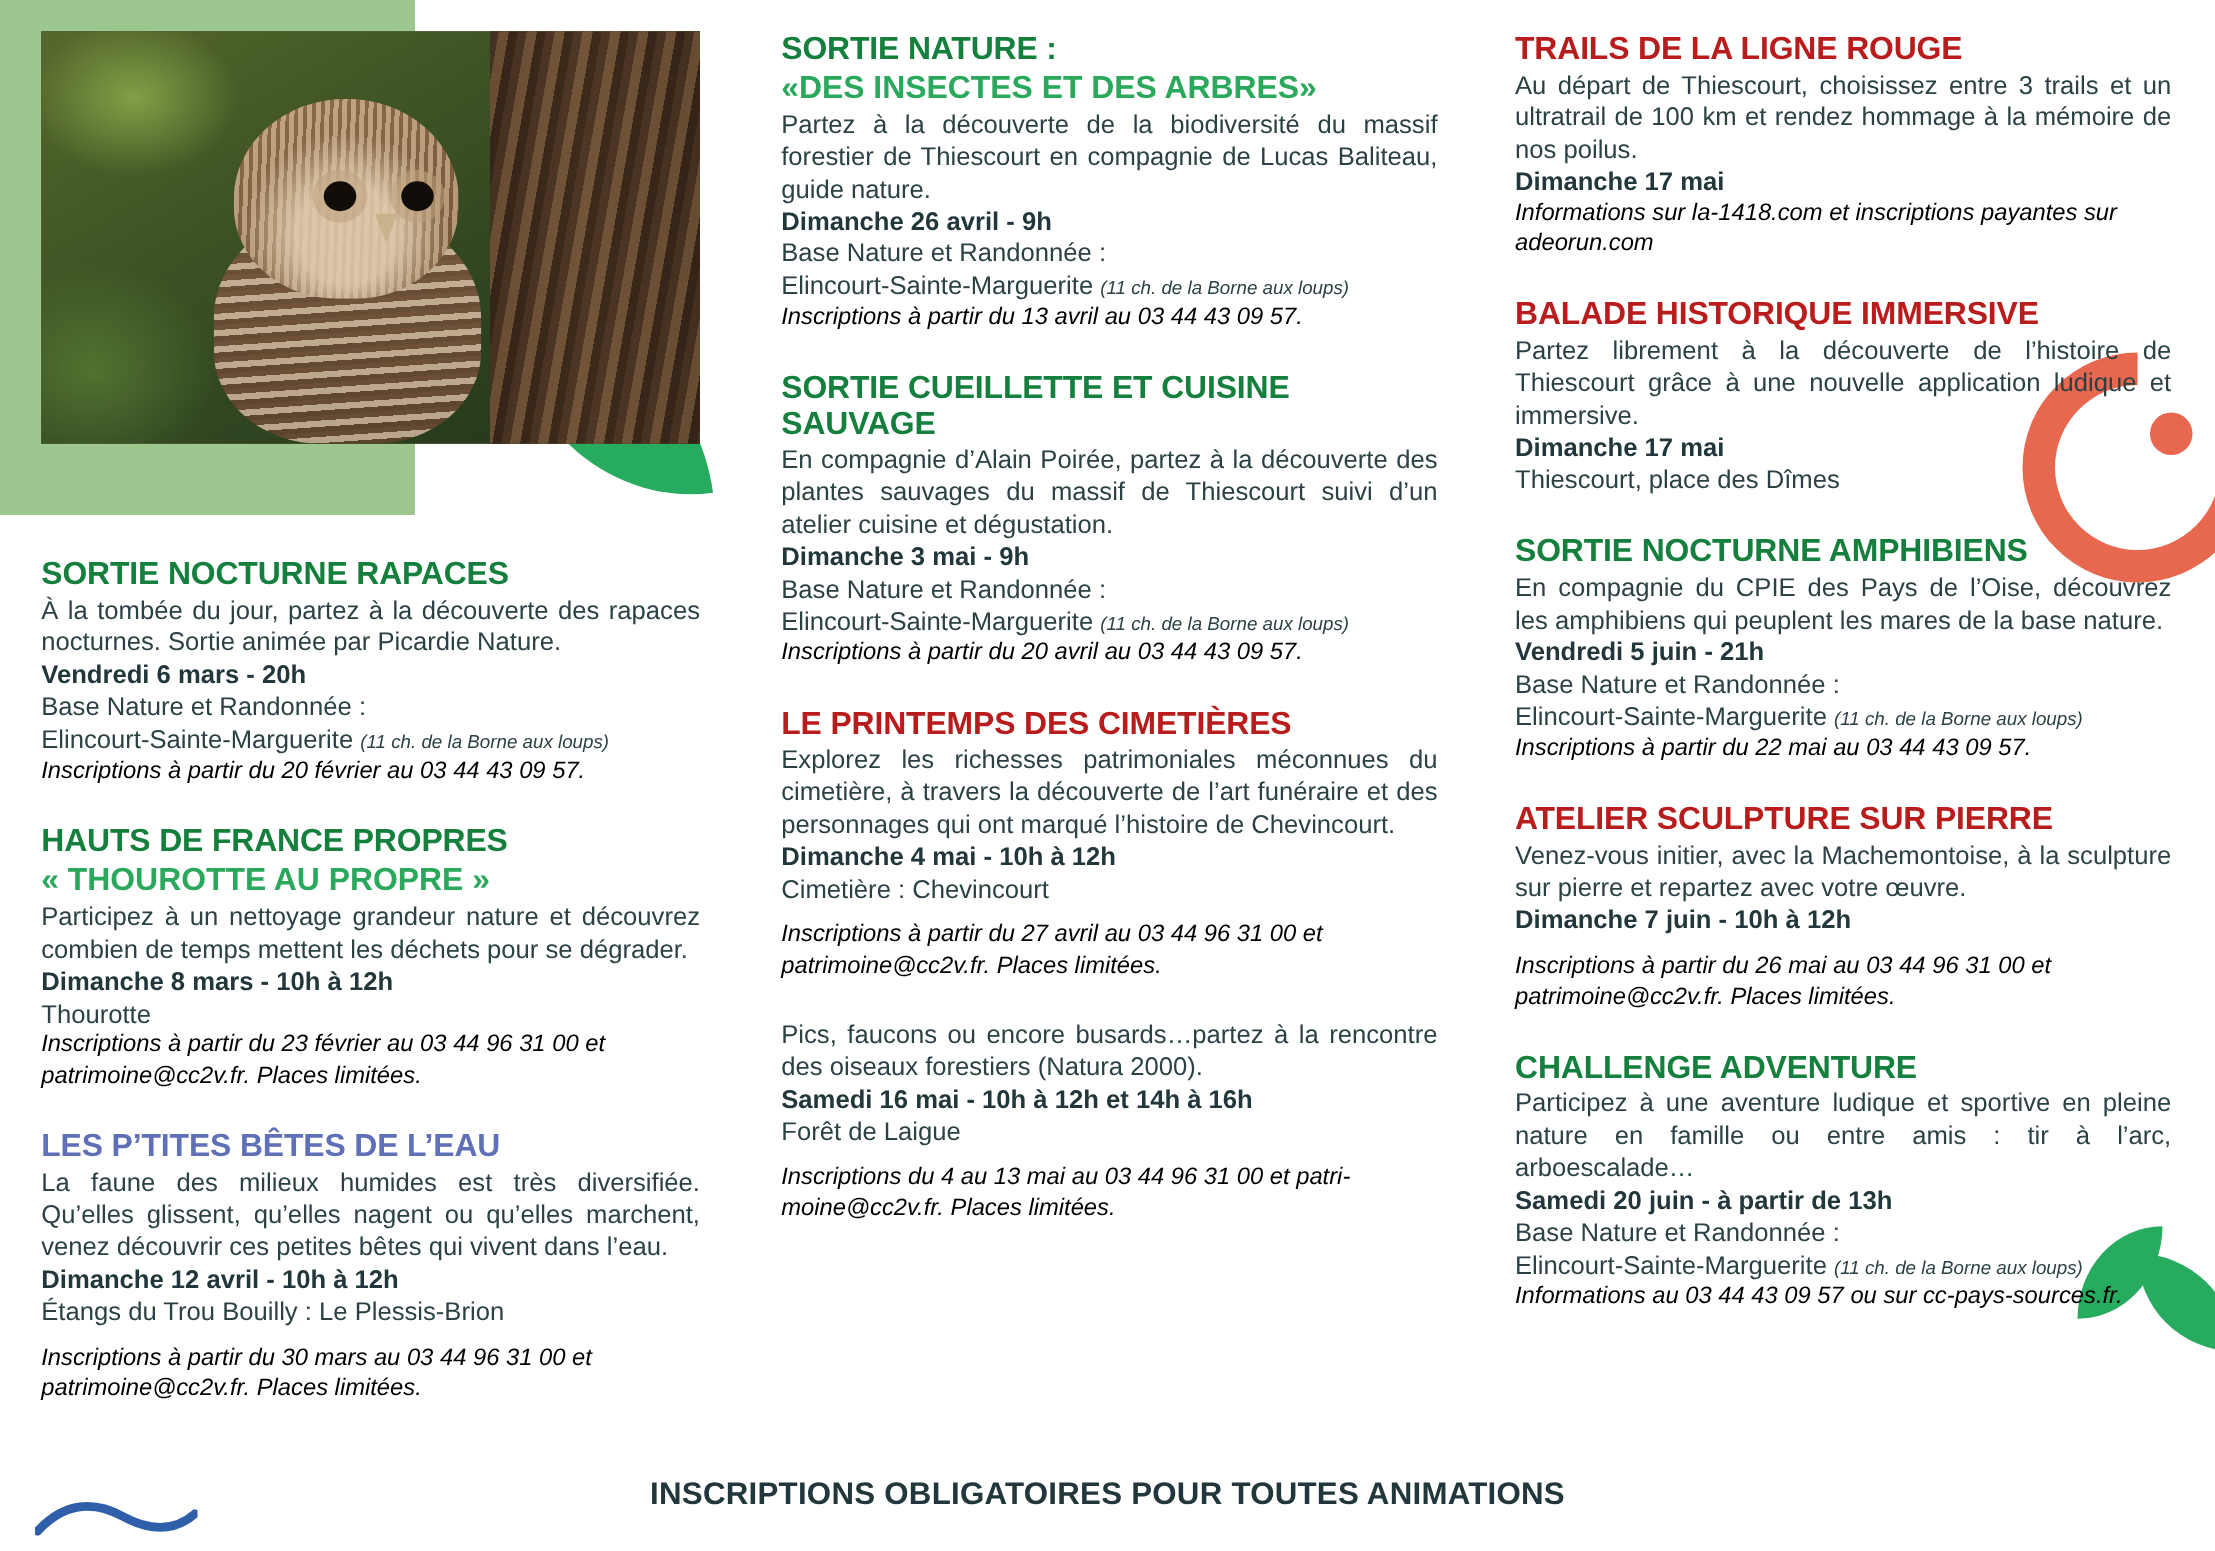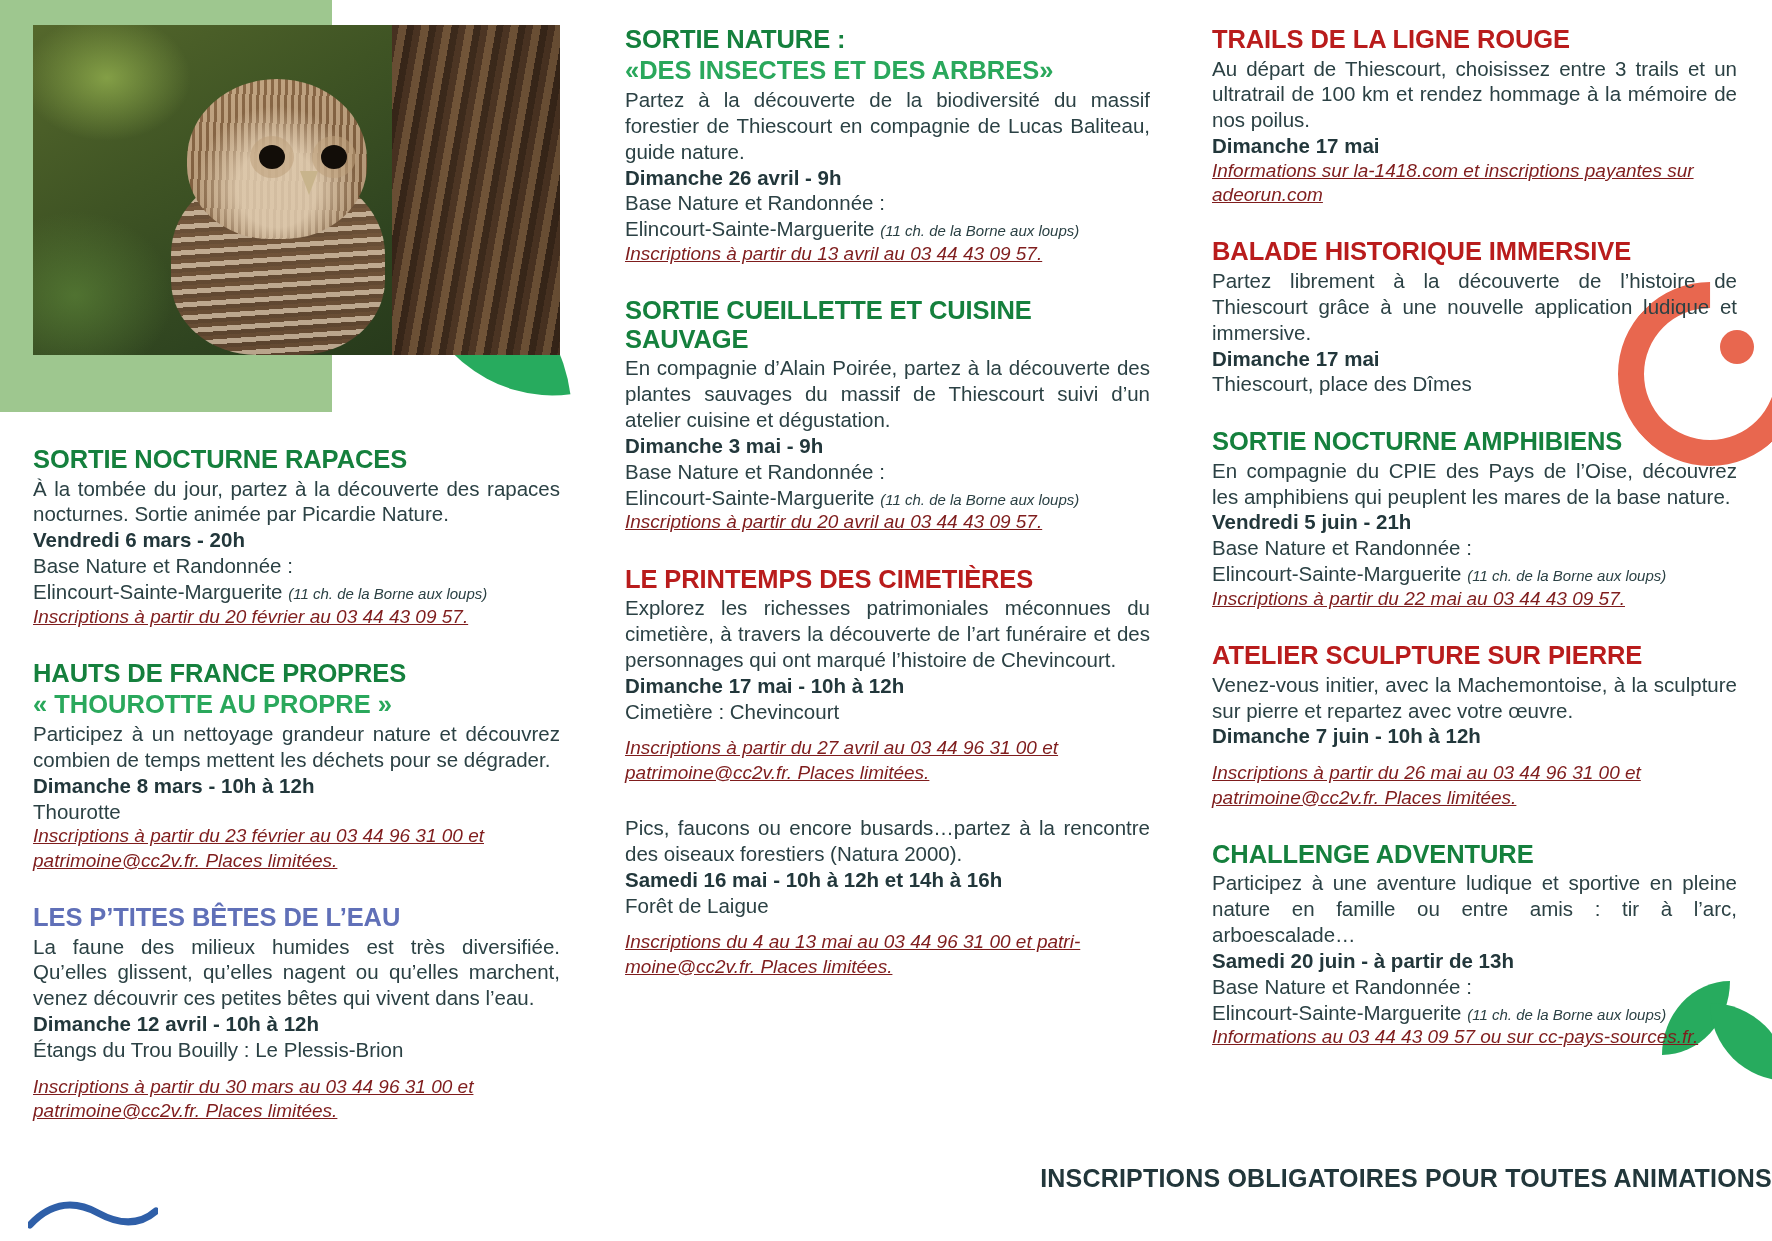--- a/index.html
+++ b/index.html
@@ -239,31 +239,30 @@
   p.place .addr {
     font-size: 15px;
     font-style: italic;
     color: #2b4144;
   }
   p.note {
     margin: 0;
     font-size: 19px;
     line-height: 1.28;
     font-style: italic;
-    color: #7f1d1d;
-    text-decoration: underline;
+    color: #000000;
   }
   p.note.spaced { margin-top: 12px; }
 
   .footer-banner {
     position: absolute;
     left: 0;
     right: 0;
-    bottom: 48px;
-    text-align: right;
+    bottom: 31px;
+    text-align: center;
     z-index: 6;
   }
   .footer-banner span {
     font-size: 25px;
     font-weight: bold;
     letter-spacing: 0.2px;
     color: #22373b;
   }
 </style>
 </head>
@@ -339,21 +338,21 @@
         <h2 class="evt green">SORTIE CUEILLETTE ET CUISINE SAUVAGE</h2>
         <p class="desc">En compagnie d’Alain Poirée, partez à la découverte des plantes sauvages du massif de Thiescourt suivi d’un atelier cuisine et dégustation.</p>
         <p class="when">Dimanche 3 mai  - 9h</p>
         <p class="place">Base Nature et Randonnée :</p>
         <p class="place"><span>Elincourt-Sainte-Marguerite</span> <span class="addr">(11 ch. de la Borne aux loups)</span></p>
         <p class="note">Inscriptions à partir du 20 avril au 03 44 43 09 57.</p>
       </div>
       <div class="block">
         <h2 class="evt coral">LE PRINTEMPS DES CIMETIÈRES</h2>
         <p class="desc">Explorez les richesses patrimoniales méconnues du cimetière, à travers la découverte de l’art funéraire et des personnages qui ont marqué l’histoire de Chevincourt.</p>
-        <p class="when">Dimanche 17 mai  - 10h à 12h</p>
+        <p class="when">Dimanche 4 mai  - 10h à 12h</p>
         <p class="place">Cimetière : Chevincourt</p>
         <p class="note spaced">Inscriptions à partir du 27 avril au 03 44 96 31 00 et patrimoine@cc2v.fr. Places limitées.</p>
       </div>
       <div class="block">
         <p class="desc">Pics, faucons ou encore busards…partez à la rencontre des oiseaux forestiers (Natura 2000).</p>
         <p class="when">Samedi 16 mai - 10h à 12h et 14h à 16h</p>
         <p class="place">Forêt de Laigue</p>
         <p class="note spaced">Inscriptions du 4 au 13 mai au 03 44 96 31 00 et patri-moine@cc2v.fr. Places limitées.</p>
       </div>
     </div>

